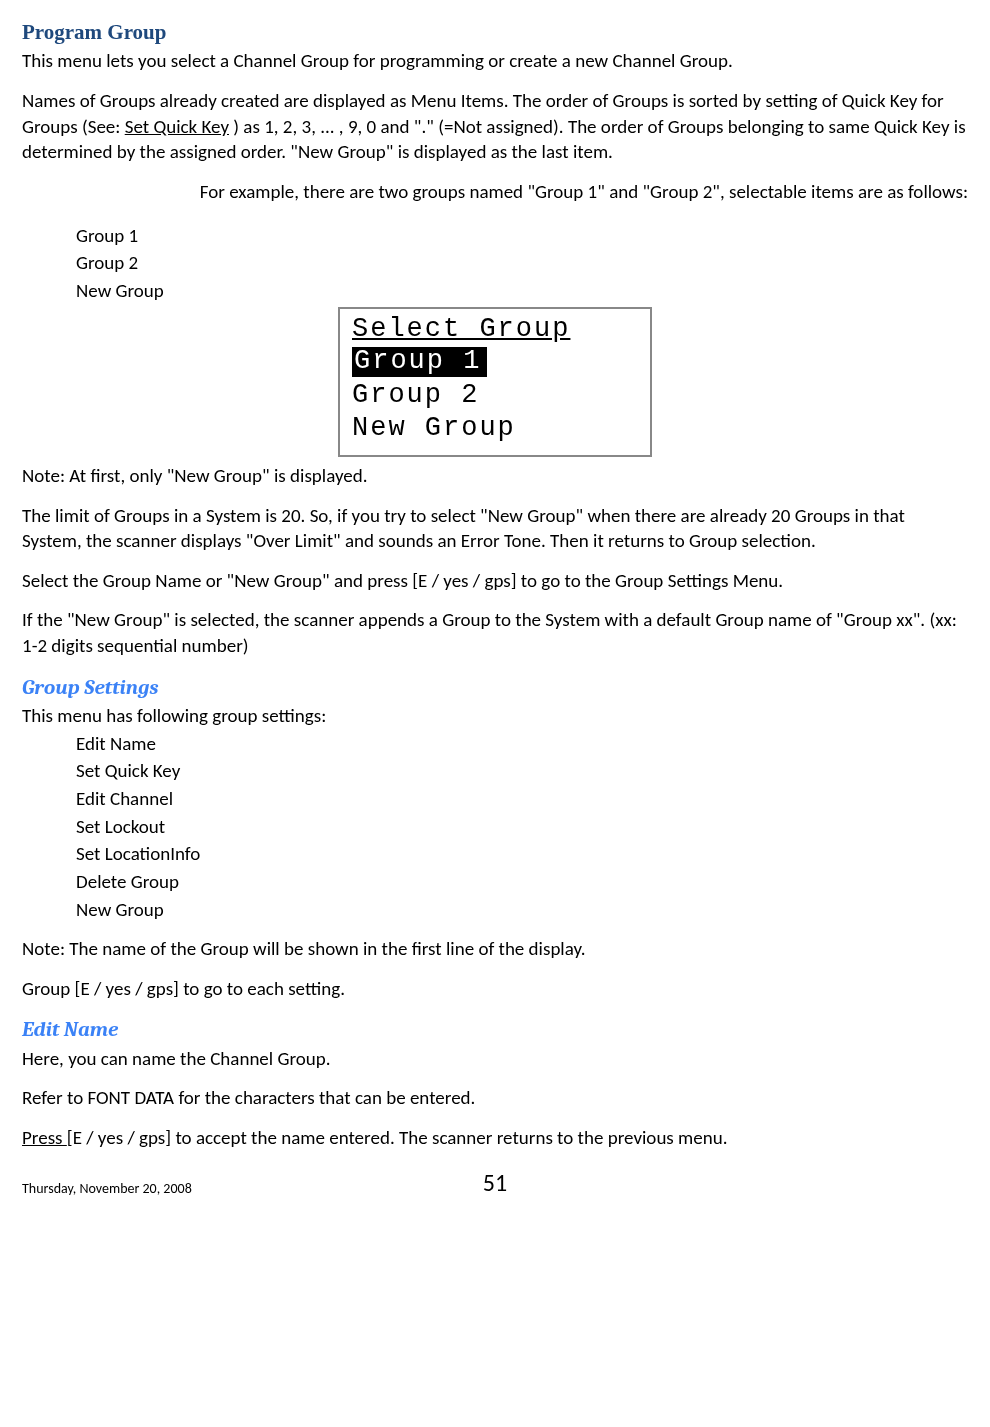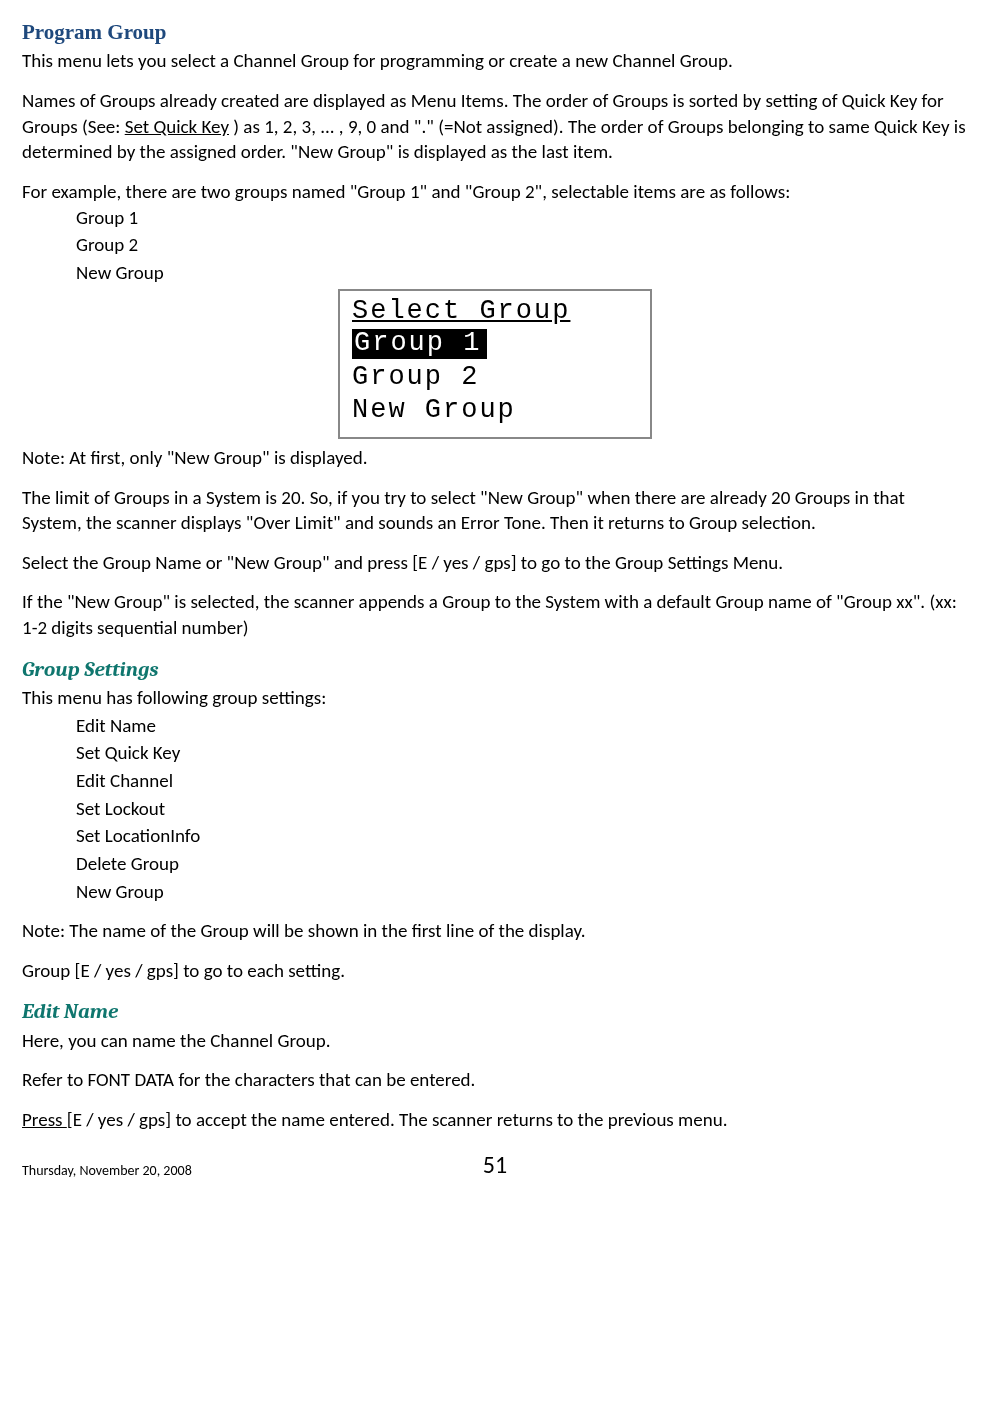--- a/index.html
+++ b/index.html
@@ -18,21 +18,21 @@
     font-family: Liberation Serif, serif;
     font-weight: bold;
     color: #1f497d;
     font-size: 21px;
     margin: 0 0 2px 0;
   }
   .heading-blue-italic {
     font-family: Cambria, Georgia, serif;
     font-weight: bold;
     font-style: italic;
-    color: #0f766e;
+    color: #3b82f6;
     font-size: 21px;
     margin: 14px 0 2px 0;
   }
   p { margin: 0 0 14px 0; }
   .indent-list { margin: 0 0 2px 54px; }
   .u { text-decoration: underline; }
   .lcd-wrap { display: flex; justify-content: center; margin: 4px 0 6px 0; }
   .lcd {
     border: 2px solid #888;
     padding: 6px 10px 10px 10px;
@@ -68,21 +68,21 @@
   .footer .spacer { flex: 1; }
 </style>
 </head>
 <body>
 
 <div class="heading-blue">Program Group</div>
 <p>This menu lets you select a Channel Group for programming or create a new Channel Group.</p>
 <p>
   <span>Names of Groups already created are displayed as Menu Items. The order of Groups is sorted by setting of Quick Key for Groups (See: </span><span class="u">Set Quick Key</span><span> ) as 1, 2, 3, ... , 9, 0 and "." (=Not assigned). The order of Groups belonging to same Quick Key is determined by the assigned order. "New Group" is displayed as the last item.</span>
 </p>
-<p style="margin-bottom:0;">For example, there are two groups named "Group 1" and "Group 2", selectable items are as follows:</p>
+<p style="margin-bottom:18px;text-align:right;">For example, there are two groups named "Group 1" and "Group 2", selectable items are as follows:</p>
 <div>
   <div class="indent-list">Group 1</div>
   <div class="indent-list">Group 2</div>
   <div class="indent-list">New Group</div>
 </div>
 
 <div class="lcd-wrap">
   <div class="lcd">
     <div class="title">Select Group</div>
     <div class="row"><span class="sel">Group 1</span></div>

